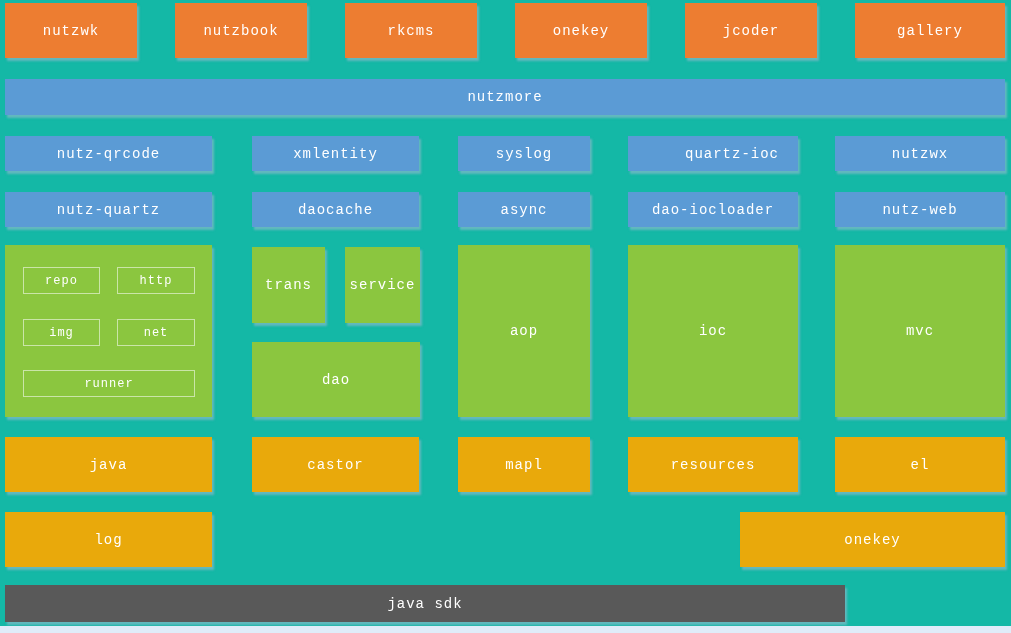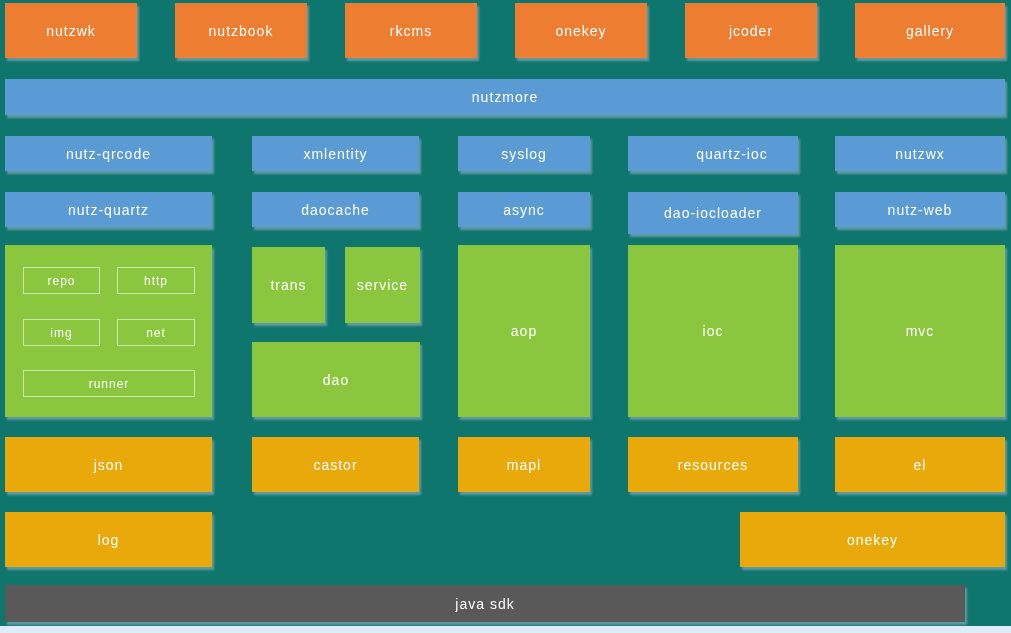--- a/index.html
+++ b/index.html
@@ -1,18 +1,18 @@
 <!DOCTYPE html>
 <html><head>
 <meta charset="utf-8">
 <style>
   html,body { margin:0; padding:0; background:#ffffff; }
   .canvas {
-    position:relative; width:1011px; height:633px; background:#0f766e;
-    font-family:Liberation Sans, sans-serif;
+    position:relative; width:1011px; height:633px; background:#14b8a6;
+    font-family:Liberation Mono, monospace;
     overflow:hidden;
   }
   .box {
     position:absolute; display:flex; align-items:center; justify-content:center;
     color:#ffffff; font-size:14px; letter-spacing:1px;
     box-shadow:2px 3px 2px rgba(163,184,210,0.55);
     box-sizing:border-box; white-space:nowrap;
   }
   .mini {
     position:absolute; display:flex; align-items:center; justify-content:center;
@@ -38,43 +38,43 @@
 
   <div class="box" style="left: 5px; top: 136px; width: 207px; height: 35px; background-color: rgb(91, 155, 213);">nutz-qrcode</div>
   <div class="box" style="left: 252px; top: 136px; width: 167px; height: 35px; background-color: rgb(91, 155, 213);">xmlentity</div>
   <div class="box" style="left: 458px; top: 136px; width: 132px; height: 35px; background-color: rgb(91, 155, 213);">syslog</div>
   <div class="box" style="left: 628px; top: 136px; width: 170px; height: 35px; background-color: rgb(91, 155, 213); padding-left: 38px;">quartz-ioc</div>
   <div class="box" style="left: 835px; top: 136px; width: 170px; height: 35px; background-color: rgb(91, 155, 213);">nutzwx</div>
 
   <div class="box" style="left: 5px; top: 192px; width: 207px; height: 35px; background-color: rgb(91, 155, 213);">nutz-quartz</div>
   <div class="box" style="left: 252px; top: 192px; width: 167px; height: 35px; background-color: rgb(91, 155, 213);">daocache</div>
   <div class="box" style="left: 458px; top: 192px; width: 132px; height: 35px; background-color: rgb(91, 155, 213);">async</div>
-  <div class="box" style="left: 628px; top: 192px; width: 170px; height: 42px; background-color: rgb(91, 155, 213); text-align: right;">dao-iocloader</div>
+  <div class="box" style="left: 628px; top: 192px; width: 170px; height: 35px; background-color: rgb(91, 155, 213); text-align: right;">dao-iocloader</div>
   <div class="box" style="left: 835px; top: 192px; width: 170px; height: 35px; background-color: rgb(91, 155, 213);">nutz-web</div>
 
   <div class="box" style="left: 5px; top: 245px; width: 207px; height: 172px; background-color: rgb(139, 198, 63);">
     <div class="mini" style="left:18px;top:22px;width:77px;height:27px">repo</div>
     <div class="mini" style="left:112px;top:22px;width:78px;height:27px">http</div>
     <div class="mini" style="left:18px;top:74px;width:77px;height:27px">img</div>
     <div class="mini" style="left:112px;top:74px;width:78px;height:27px">net</div>
     <div class="mini" style="left:18px;top:125px;width:172px;height:27px">runner</div>
   </div>
   <div class="box" style="left: 252px; top: 247px; width: 73px; height: 76px; background-color: rgb(139, 198, 63);">trans</div>
   <div class="box" style="left: 345px; top: 247px; width: 75px; height: 76px; background-color: rgb(139, 198, 63);">service</div>
   <div class="box" style="left: 252px; top: 342px; width: 168px; height: 75px; background-color: rgb(139, 198, 63);">dao</div>
   <div class="box" style="left: 458px; top: 245px; width: 132px; height: 172px; background-color: rgb(139, 198, 63);">aop</div>
   <div class="box" style="left: 628px; top: 245px; width: 170px; height: 172px; background-color: rgb(139, 198, 63);">ioc</div>
   <div class="box" style="left: 835px; top: 245px; width: 170px; height: 172px; background-color: rgb(139, 198, 63);">mvc</div>
 
-  <div class="box" style="left: 5px; top: 437px; width: 207px; height: 55px; background-color: rgb(233, 169, 11);">json</div>
+  <div class="box" style="left: 5px; top: 437px; width: 207px; height: 55px; background-color: rgb(233, 169, 11);">java</div>
   <div class="box" style="left: 252px; top: 437px; width: 167px; height: 55px; background-color: rgb(233, 169, 11);">castor</div>
   <div class="box" style="left: 458px; top: 437px; width: 132px; height: 55px; background-color: rgb(233, 169, 11);">mapl</div>
   <div class="box" style="left: 628px; top: 437px; width: 170px; height: 55px; background-color: rgb(233, 169, 11);">resources</div>
   <div class="box" style="left: 835px; top: 437px; width: 170px; height: 55px; background-color: rgb(233, 169, 11);">el</div>
 
   <div class="box" style="left: 5px; top: 512px; width: 207px; height: 55px; background-color: rgb(233, 169, 11);">log</div>
   <div class="box" style="left: 740px; top: 512px; width: 265px; height: 55px; background-color: rgb(233, 169, 11);">onekey</div>
 
-  <div class="box" style="left: 5px; top: 585px; width: 960px; height: 37px; background-color: rgb(89, 89, 89);">java sdk</div>
+  <div class="box" style="left: 5px; top: 585px; width: 840px; height: 37px; background-color: rgb(89, 89, 89);">java sdk</div>
 
   <div class="strip" style="left: 0px; top: 626px; width: 1011px; height: 7px; background-color: rgb(224, 236, 249);"></div>
 
 </div>
 
 </body></html>

